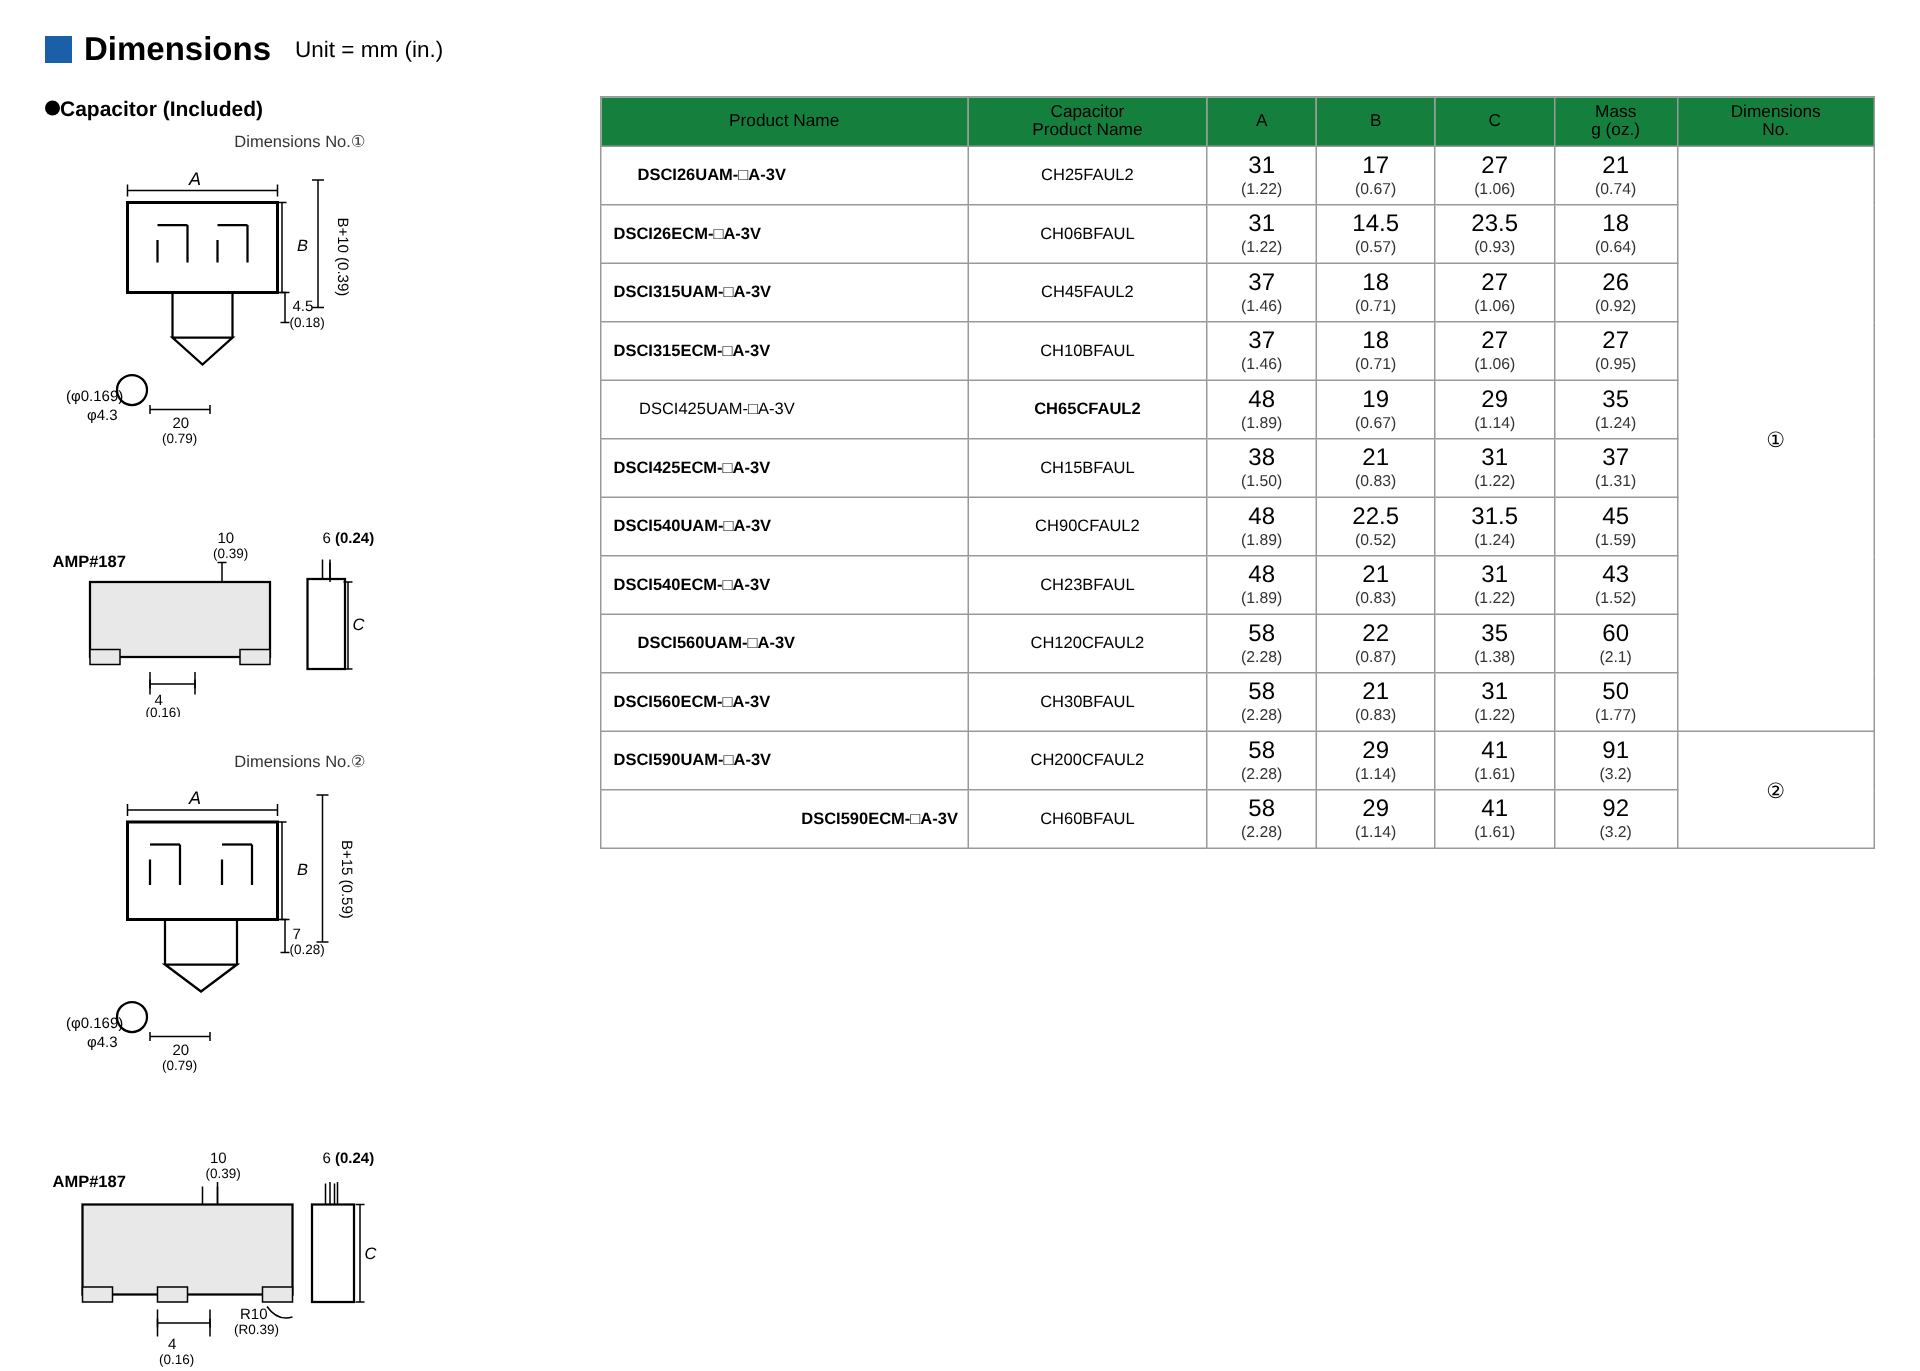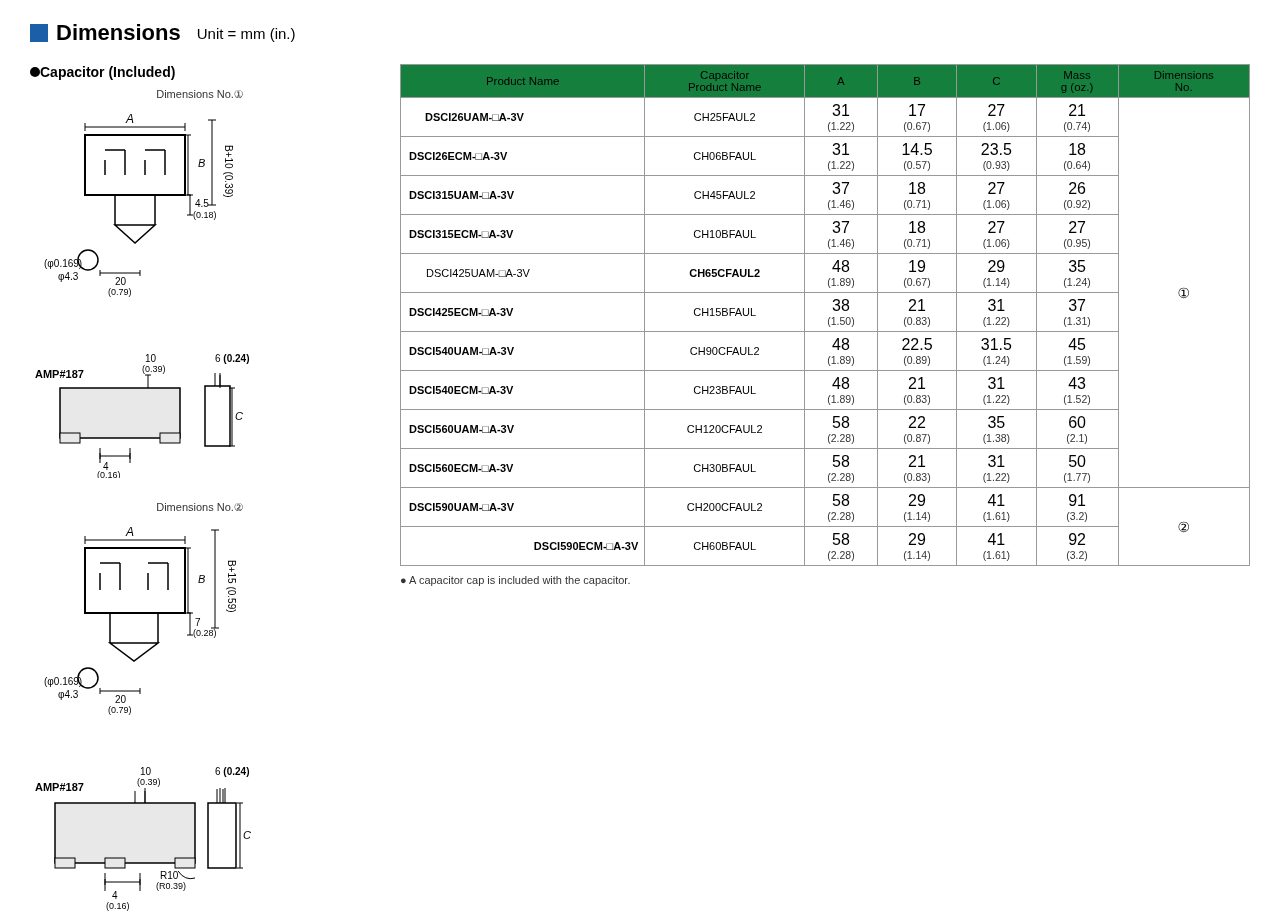--- a/index.html
+++ b/index.html
@@ -490,21 +490,21 @@
           </tr>
           <tr>
             <td style="font-weight: bold; text-align: left; padding-left: 8px; white-space: nowrap;">DSCI540UAM-□A-3V</td>
             <td style="white-space: nowrap;">CH90CFAUL2</td>
             <td>
               <span class="val-main">48</span>
               <span class="val-sub">(1.89)</span>
             </td>
             <td>
               <span class="val-main">22.5</span>
-              <span class="val-sub">(0.89)</span>
+              <span class="val-sub">(0.52)</span>
             </td>
             <td>
               <span class="val-main">31.5</span>
               <span class="val-sub">(1.24)</span>
             </td>
             <td>
               <span class="val-main">45</span>
               <span class="val-sub">(1.59)</span>
             </td>
           </tr>
@@ -522,21 +522,21 @@
             <td>
               <span class="val-main">31</span>
               <span class="val-sub">(1.22)</span>
             </td>
             <td>
               <span class="val-main">43</span>
               <span class="val-sub">(1.52)</span>
             </td>
           </tr>
           <tr>
-            <td style="font-weight: bold; text-align: left; padding-left: 8px; white-space: nowrap;">DSCI560UAM-□A-3V</td>
+            <td style="font-weight: bold; text-align: left; padding-left: 24px; white-space: nowrap;">DSCI560UAM-□A-3V</td>
             <td style="white-space: nowrap;">CH120CFAUL2</td>
             <td>
               <span class="val-main">58</span>
               <span class="val-sub">(2.28)</span>
             </td>
             <td>
               <span class="val-main">22</span>
               <span class="val-sub">(0.87)</span>
             </td>
             <td>
@@ -605,18 +605,15 @@
               <span class="val-sub">(1.61)</span>
             </td>
             <td>
               <span class="val-main">92</span>
               <span class="val-sub">(3.2)</span>
             </td>
           </tr>
         </tbody>
     </table>
 
-    <div class="footnote">
-      <span>● </span><span>A capacitor cap is included with the capacitor.</span>
-    </div>
   </div>
 
 </div>
 
 </body></html>

